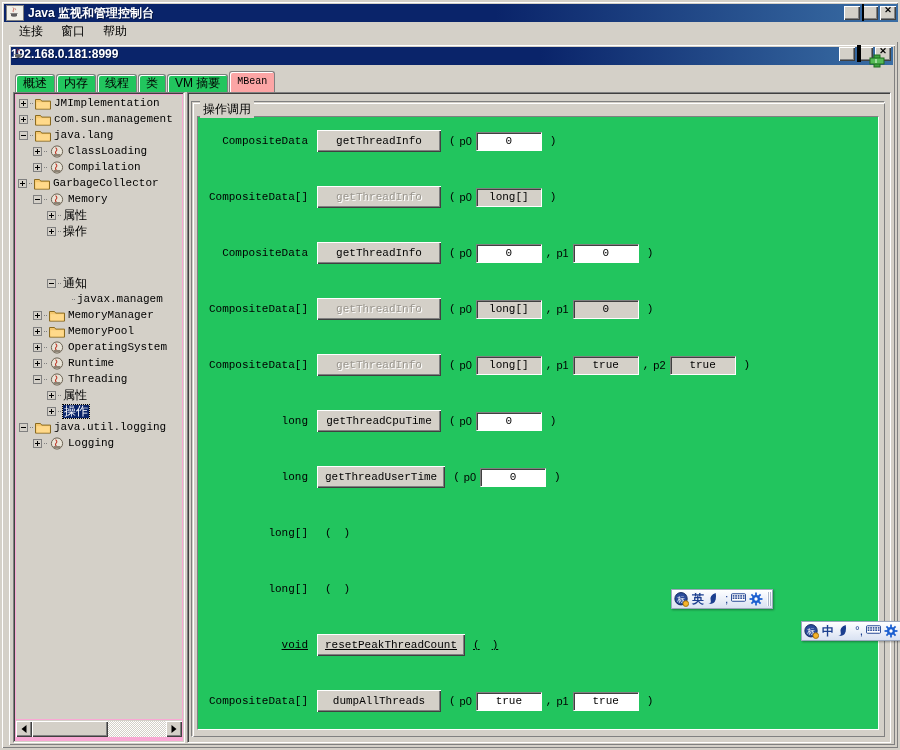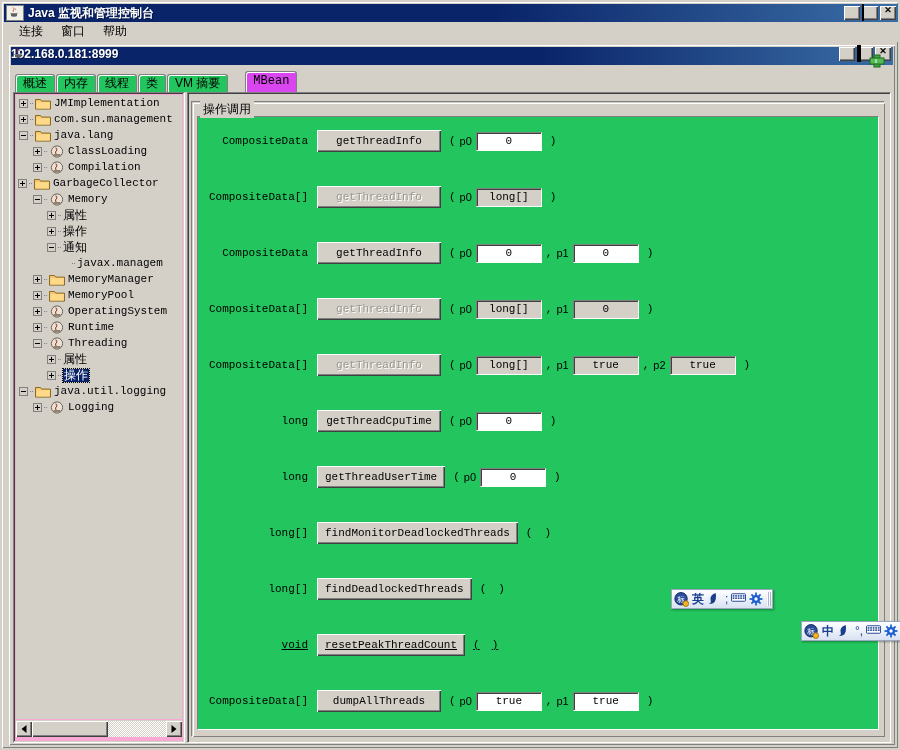--- a/index.html
+++ b/index.html
@@ -81,24 +81,23 @@
   }
   .tab{
     height:17px;line-height:17px;padding:0 7px;margin-right:1px;
     background:#22c55e;color:#000;font-size:12px;cursor:default;
     border:1px solid #808080;border-bottom:none;
     box-shadow:inset 1px 1px 0 #ffffff;
     border-top-left-radius:3px;border-top-right-radius:3px;
     white-space:nowrap;
   }
   .tab.sel{
-    height:20px;line-height:19px;font-family:"Liberation Mono",monospace;font-size:12px;
-    background:#d946ef;border-color:#808080;position:relative;z-index:3;
+    height:20px;line-height:19px;font-family:"Liberation Mono",monospace;font-size:10px;
+    background:#fca5a5;border-color:#808080;position:relative;z-index:3;
     box-shadow:inset 1px 1px 0 #ffffff;
-    margin-left:16px;
   }
   .status-dot{
     position:absolute;right:10px;top:8px;width:16px;height:16px;
   }
 
   
   .content{
     position:absolute;left:4px;top:47px;width:878px;height:651px;
   }
   .treepane{
@@ -367,21 +366,21 @@
             <div class="trow" style="padding-left: 31px;">
               <i class="toggle plus"></i>
               <i class="dotted"></i>
               <span class="tlabel cjk">属性</span>
             </div>
             <div class="trow" style="padding-left: 31px;">
               <i class="toggle plus"></i>
               <i class="dotted"></i>
               <span class="tlabel cjk">操作</span>
             </div>
-            <div class="trow" style="padding-left: 31px;">
+            <div class="trow" style="padding-left: 31px; margin-top: 36px;">
               <i class="toggle"></i>
               <i class="dotted"></i>
               <span class="tlabel cjk">通知</span>
             </div>
             <div class="trow" style="padding-left: 45px;">
               <i class="tspacer"></i>
               <i class="dotted"></i>
               <span class="tlabel">javax.managem</span>
             </div>
             <div class="trow" style="padding-left: 17px;">
@@ -542,27 +541,25 @@
               <div class="oprow" style="top: 346px;">
                 <span class="rettype">long</span>
                 <div class="opbtn">getThreadUserTime</div>
                 <span class="paren">(</span>
                 <span class="pname">p0</span>
                 <div class="pfield" style="width: 66px;">0</div>
                 <span class="closep">)</span>
               </div>
               <div class="oprow" style="top: 402px;">
                 <span class="rettype">long[]</span>
-                <div class="opbtn">findMonitorDeadlockedThreads</div>
                 <span class="paren">(</span>
                 <span class="closep">)</span>
               </div>
               <div class="oprow" style="top: 458px;">
                 <span class="rettype">long[]</span>
-                <div class="opbtn">findDeadlockedThreads</div>
                 <span class="paren">(</span>
                 <span class="closep">)</span>
               </div>
               <div class="oprow" style="top: 514px; text-decoration: underline;">
                 <span class="rettype">void</span>
                 <div class="opbtn">resetPeakThreadCount</div>
                 <span class="paren">(</span>
                 <span class="closep">)</span>
               </div>
               <div class="oprow" style="top: 570px;">

